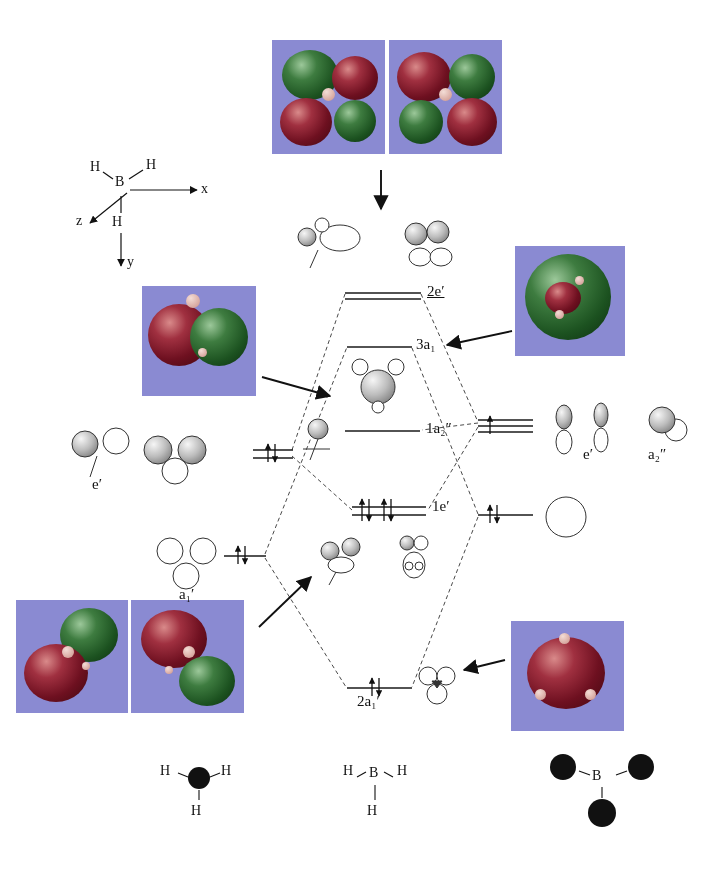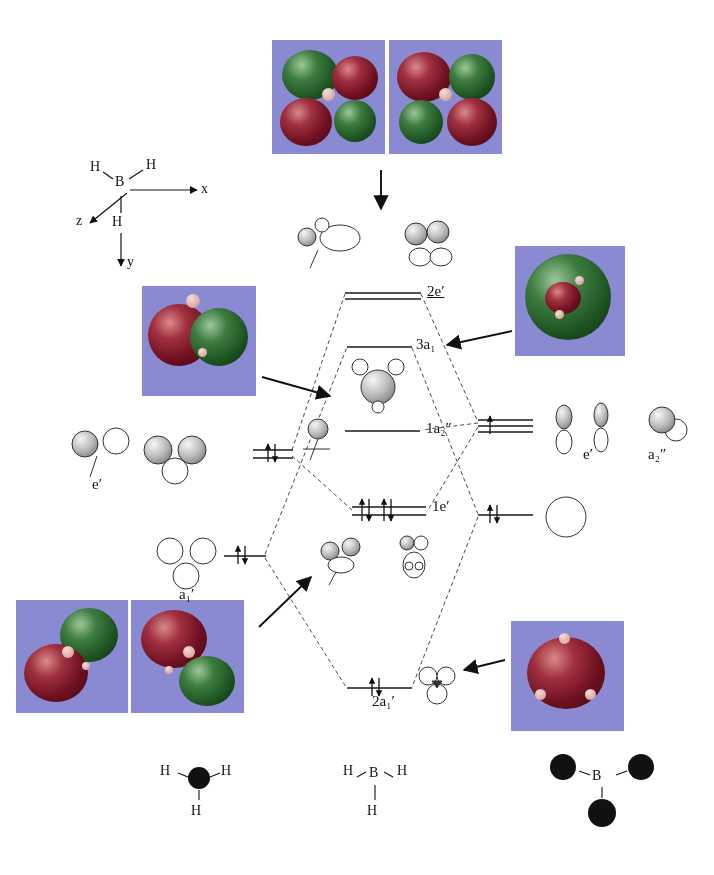--- a/index.html
+++ b/index.html
@@ -257,21 +257,21 @@
     <div class="blob red" style="left:16px;top:16px;width:78px;height:72px;"></div>
     <div class="atomdot" style="left:48px;top:12px;width:11px;height:11px;"></div>
     <div class="atomdot" style="left:24px;top:68px;width:11px;height:11px;"></div>
     <div class="atomdot" style="left:74px;top:68px;width:11px;height:11px;"></div>
   </div>
 
   <span class="lbl" style="left:427px;top:284px;text-decoration:underline;">2e′</span>
   <span class="lbl" style="left:416px;top:337px;">3a₁</span>
   <span class="lbl" style="left:426px;top:421px;">1a₂″</span>
   <span class="lbl" style="left:432px;top:499px;">1e′</span>
-  <span class="lbl" style="left:357px;top:694px;margin-left:15px;">2a₁′</span>
+  <span class="lbl" style="left:357px;top:694px;">2a₁′</span>
 
   <span class="lbl" style="left:92px;top:477px;">e′</span>
   <span class="lbl" style="left:179px;top:587px;">a₁′</span>
   <span class="lbl" style="left:583px;top:447px;">e′</span>
   <span class="lbl" style="left:648px;top:447px;">a₂″</span>
 
   <span class="lbl small" style="left:201px;top:182px;">x</span>
   <span class="lbl small" style="left:127px;top:255px;">y</span>
   <span class="lbl small" style="left:76px;top:214px;">z</span>
   <span class="lbl atomtxt" style="left:90px;top:160px;">H</span>

